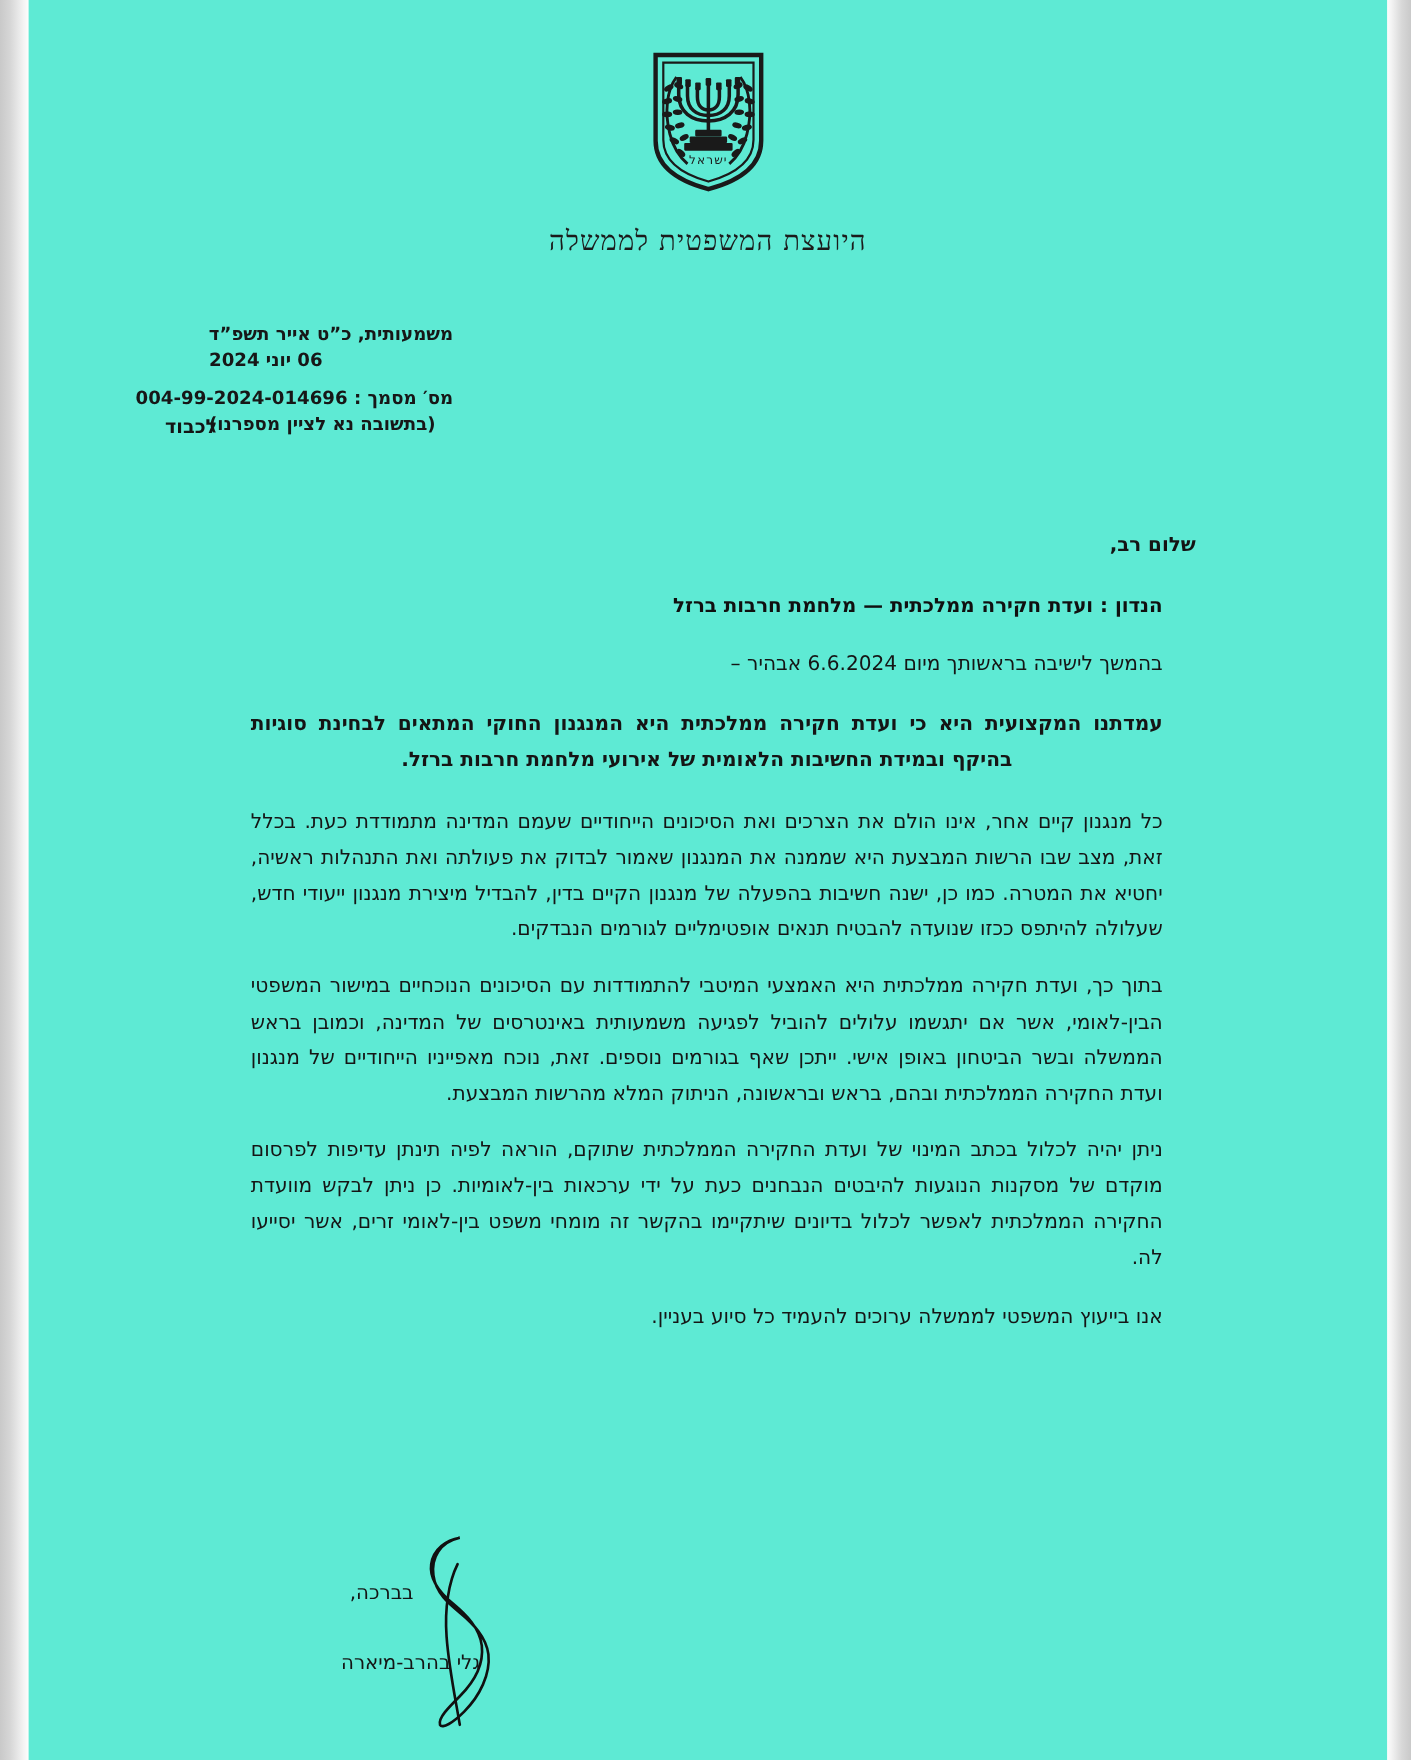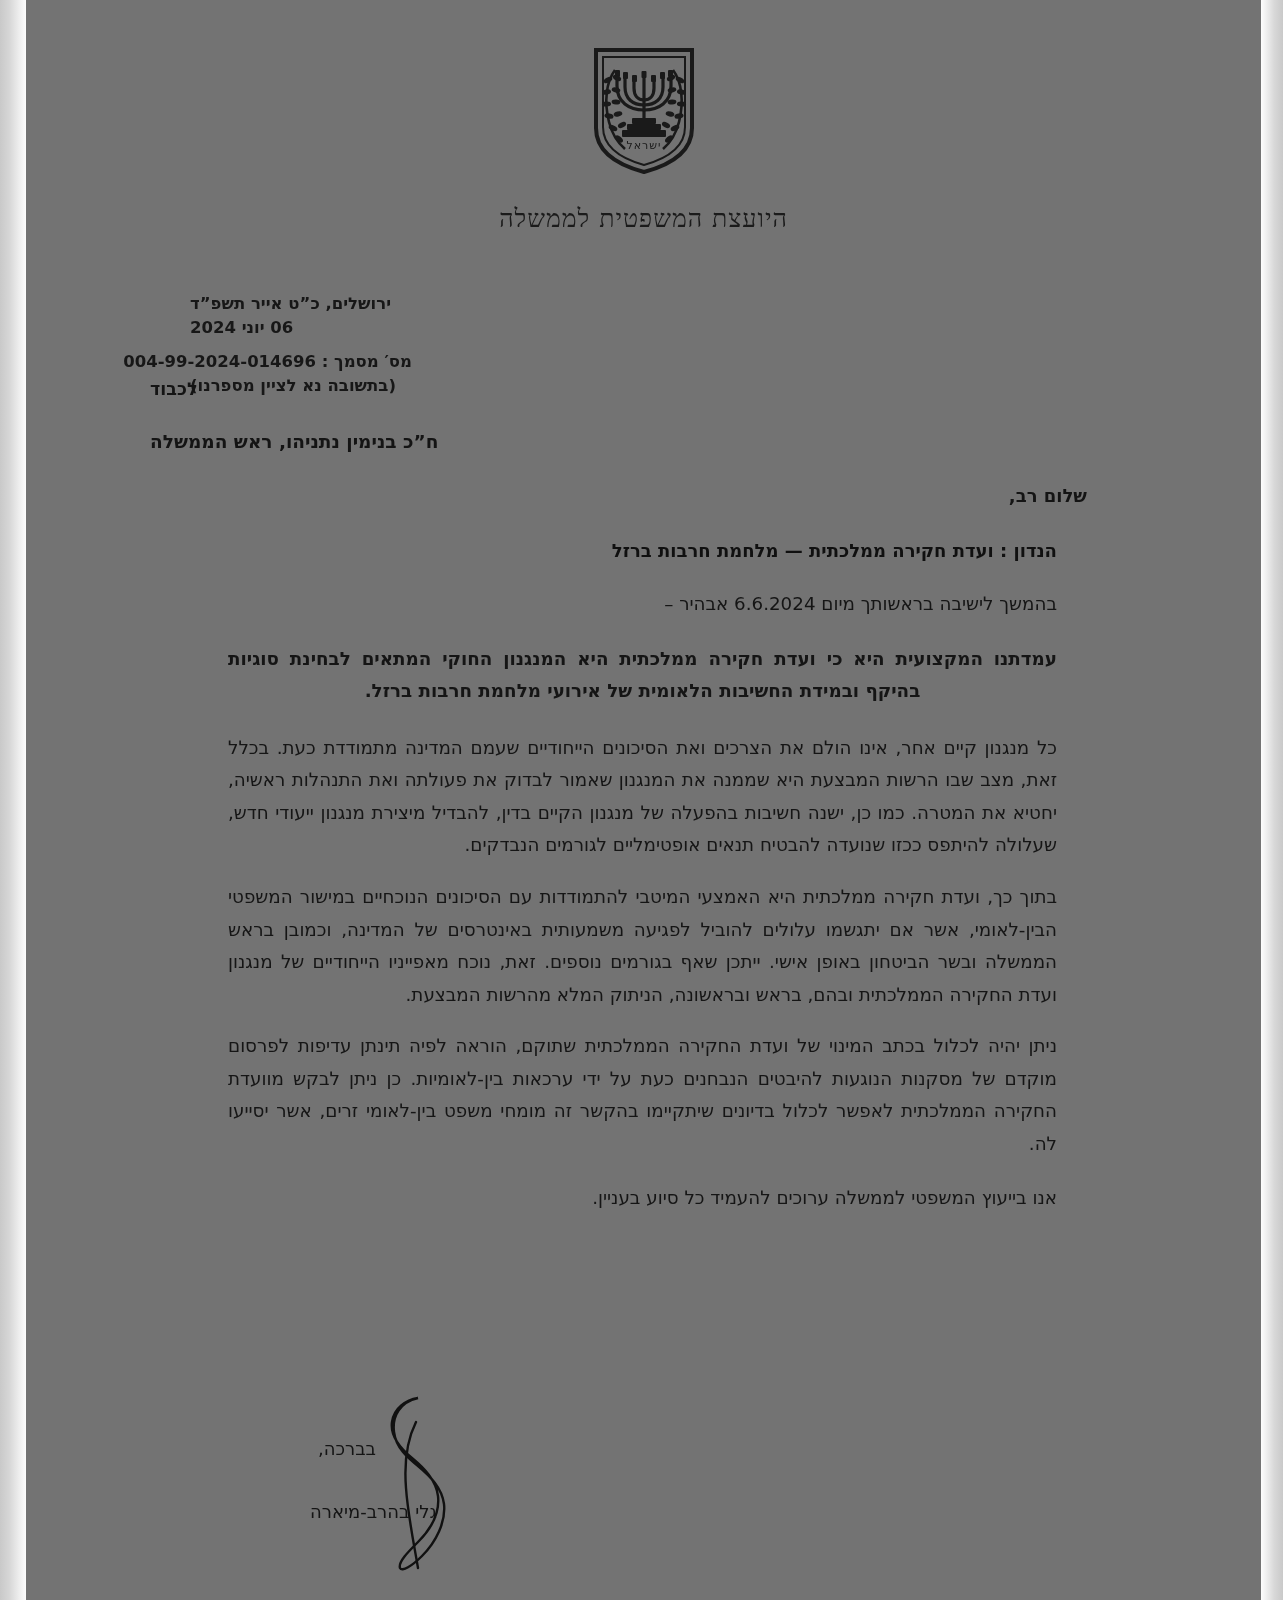--- a/index.html
+++ b/index.html
@@ -12,21 +12,21 @@
     height: 1600px;
     position: relative;
     overflow: hidden;
     font-family: "DejaVu Sans", "Liberation Sans", sans-serif;
   }
 
   
   .page {
     position: absolute;
     inset: 0;
-    background: #737373;
+    background: #5eead4;
     direction: rtl;
   }
   
   .edge-shadow-left {
     position: absolute;
     left: 0; top: 0; bottom: 0;
     width: 26px;
     background: linear-gradient(to right, #c9c9c9 0%, #d6d6d6 35%, #f2f2f2 80%, #fdfdfd 100%);
     pointer-events: none;
   }
@@ -262,32 +262,31 @@
           <ellipse cx="78" cy="81" rx="4.4" ry="2.5" transform="rotate(28 78 81)"></ellipse>
         </g>
         <text x="56" y="105" font-size="11" font-family="'DejaVu Sans', sans-serif" fill="#1a1a1a" text-anchor="middle" letter-spacing="1">ישראל</text>
       </svg>
     </div>
 
     <div class="masthead">היועצת המשפטית לממשלה</div>
 
     <div class="meta">
       <div class="group">
-        <div class="line">ירושלים, כ”ט אייר תשפ”ד</div>
+        <div class="line">משמעותית, כ”ט אייר תשפ”ד</div>
         <div class="line">06 יוני 2024</div>
       </div>
       <div class="group">
         <div class="line">מס′ מסמך : 004-99-2024-014696</div>
         <div class="line">(בתשובה נא לציין מספרנו)</div>
       </div>
     </div>
 
     <div class="addressee">
       <div class="to">לכבוד</div>
-      <div class="name">ח”כ בנימין נתניהו, ראש הממשלה</div>
     </div>
 
     <div class="greeting">שלום רב,</div>
 
     <div class="subject">
       <span class="label">הנדון :</span>
       <span class="value">ועדת חקירה ממלכתית — מלחמת חרבות ברזל</span>
     </div>
 
     <div class="body-block">

